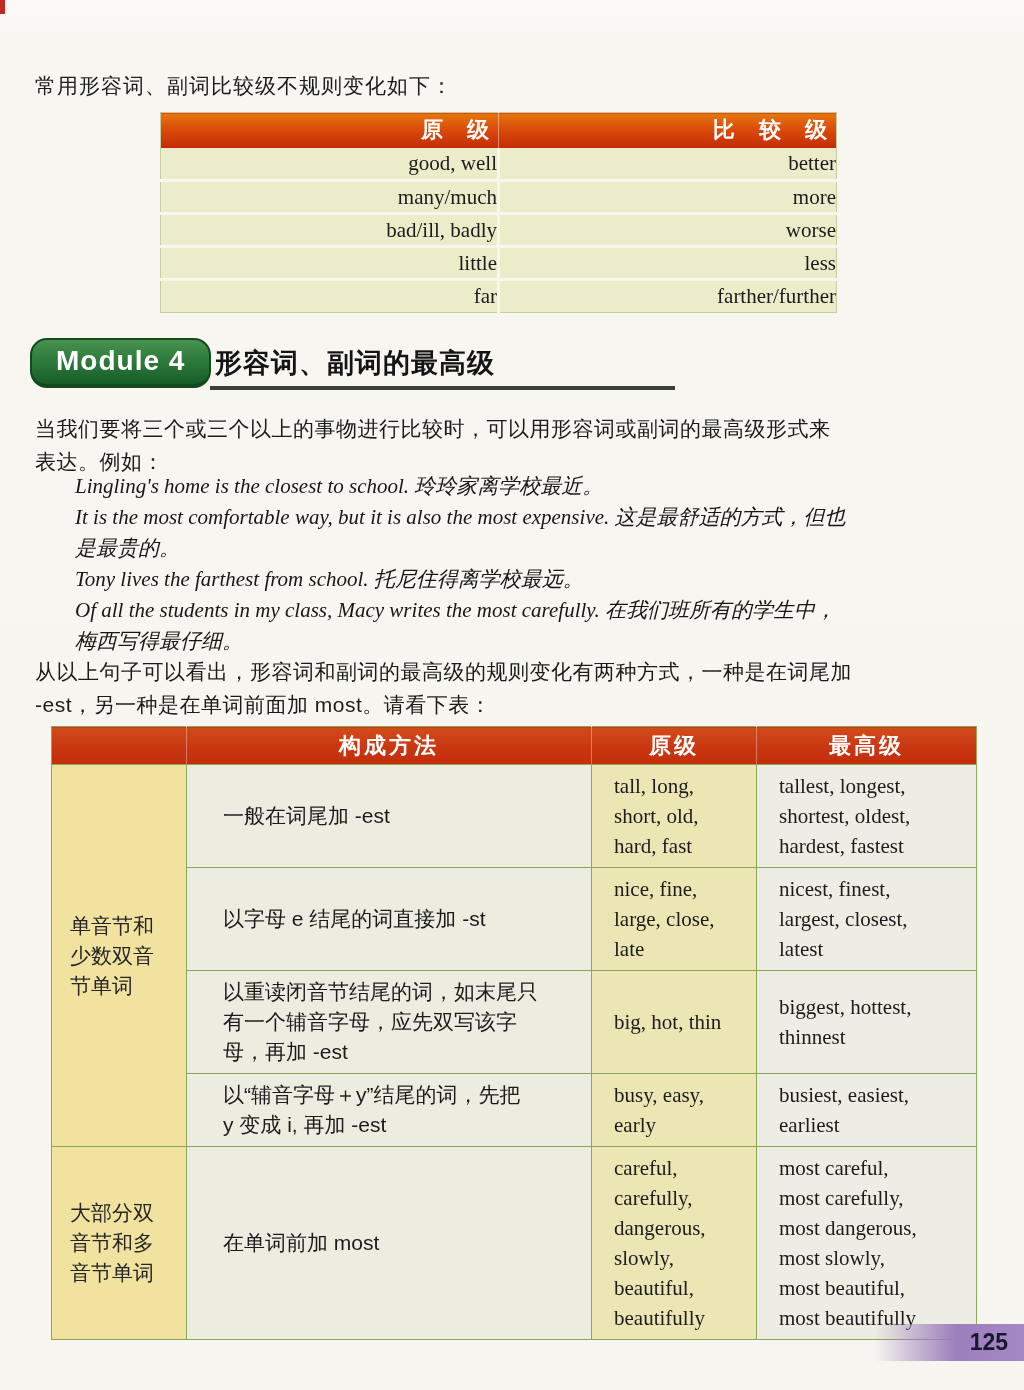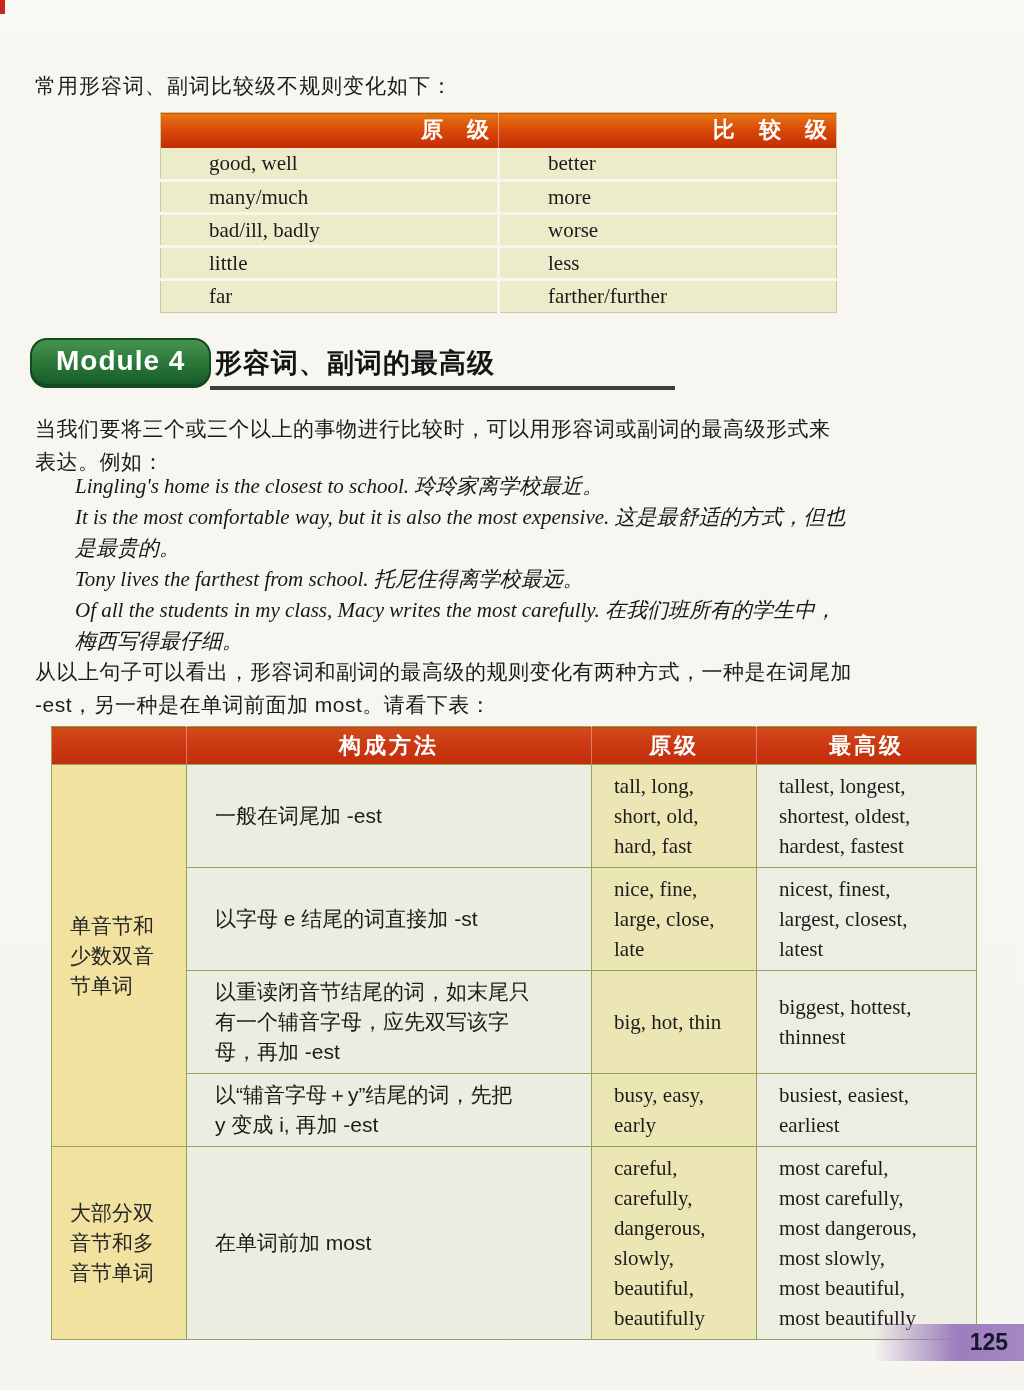--- a/index.html
+++ b/index.html
@@ -37,22 +37,23 @@
     height: 35px;
     background: linear-gradient(180deg, #e8760f 0%, #d94c0a 45%, #c32b06 100%);
     color: #ffffff; font-size: 22px; font-weight: bold;
     letter-spacing: 9px; text-align: right;
     font-family: "Liberation Sans", sans-serif;
   }
   .t1 th + th { border-left: 1px solid rgba(255,255,255,0.4); }
   .t1 td {
     height: 33px; background: #edecca;
     font-size: 21px; color: #1b1b1b;
-    padding-left: 48px; vertical-align: middle;
+    padding-left: 60px; vertical-align: middle;
     border-top: 3px solid #f8f7ed;
+    text-align: right;
   }
   .t1 tbody tr:first-child td { border-top: none; }
   .t1 td + td { border-left: 3px solid #f8f7ed; }
   
   .module-row { position: absolute; left: 30px; top: 338px; width: 720px; height: 60px; }
   .module-badge {
     position: absolute; left: 0; top: 0;
     display: inline-block;
     padding: 5px 24px 7px 24px;
     background: linear-gradient(180deg, #47924f 0%, #2e7c3c 45%, #175c28 100%);
@@ -101,21 +102,21 @@
   }
   .t2 th + th { border-left: 1px solid rgba(255,255,255,0.35); }
   .t2 td {
     border: 1px solid #8ba757;
     vertical-align: middle;
     font-size: 21px; line-height: 30px;
     white-space: pre-line;
     padding: 6px 8px 6px 22px;
   }
   .t2 .c-group   { background: #f2e2a0; padding-left: 18px; color: #262626; }
-  .t2 .c-method  { background: #edece0; padding-left: 28px; color: #1b1b1b; }
+  .t2 .c-method  { background: #edece0; padding-left: 36px; color: #1b1b1b; }
   .t2 .c-base    { background: #ece6b4; font-family: "Liberation Serif", serif; }
   .t2 .c-sup     { background: #eeede3; font-family: "Liberation Serif", serif; }
   
   .page-bar {
     position: absolute; right: 0; top: 1324px;
     width: 150px; height: 37px;
     background: linear-gradient(90deg, rgba(160,130,192,0) 0%, #9c7ebc 55%, #a488c4 100%);
     text-align: right; line-height: 37px;
     padding-right: 16px;
     font-size: 23px; font-weight: bold; color: #17172e;

